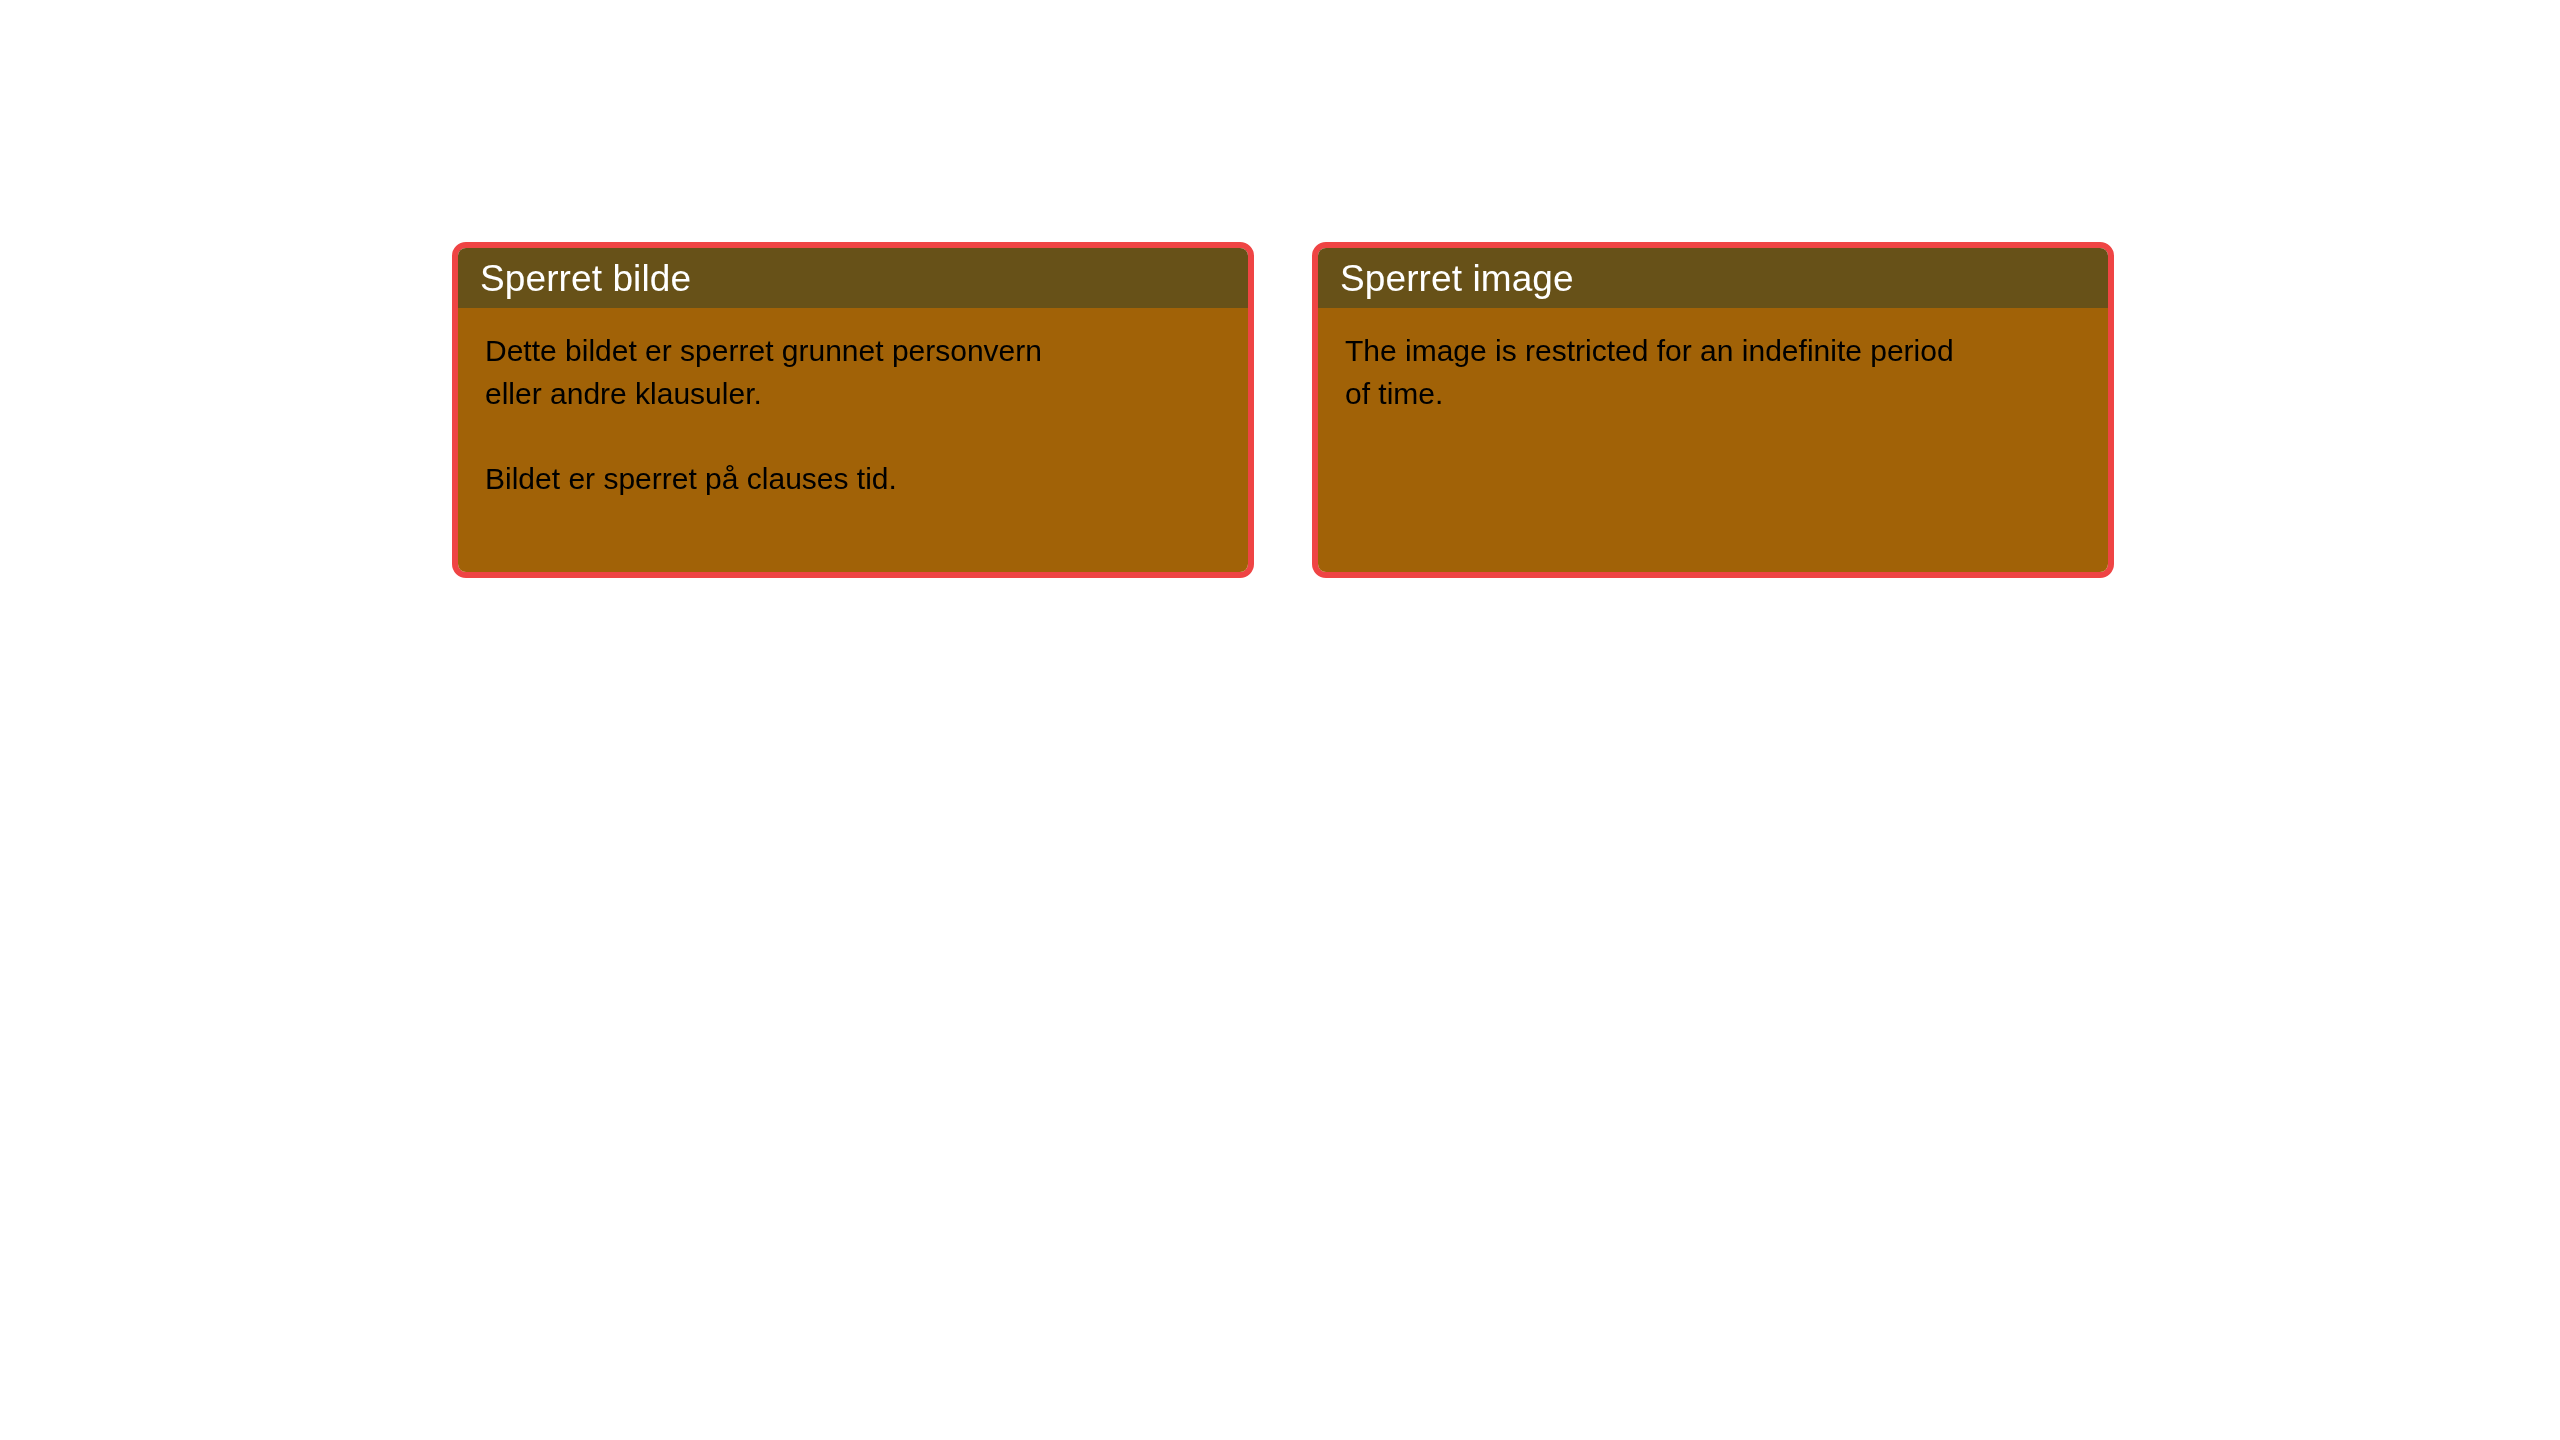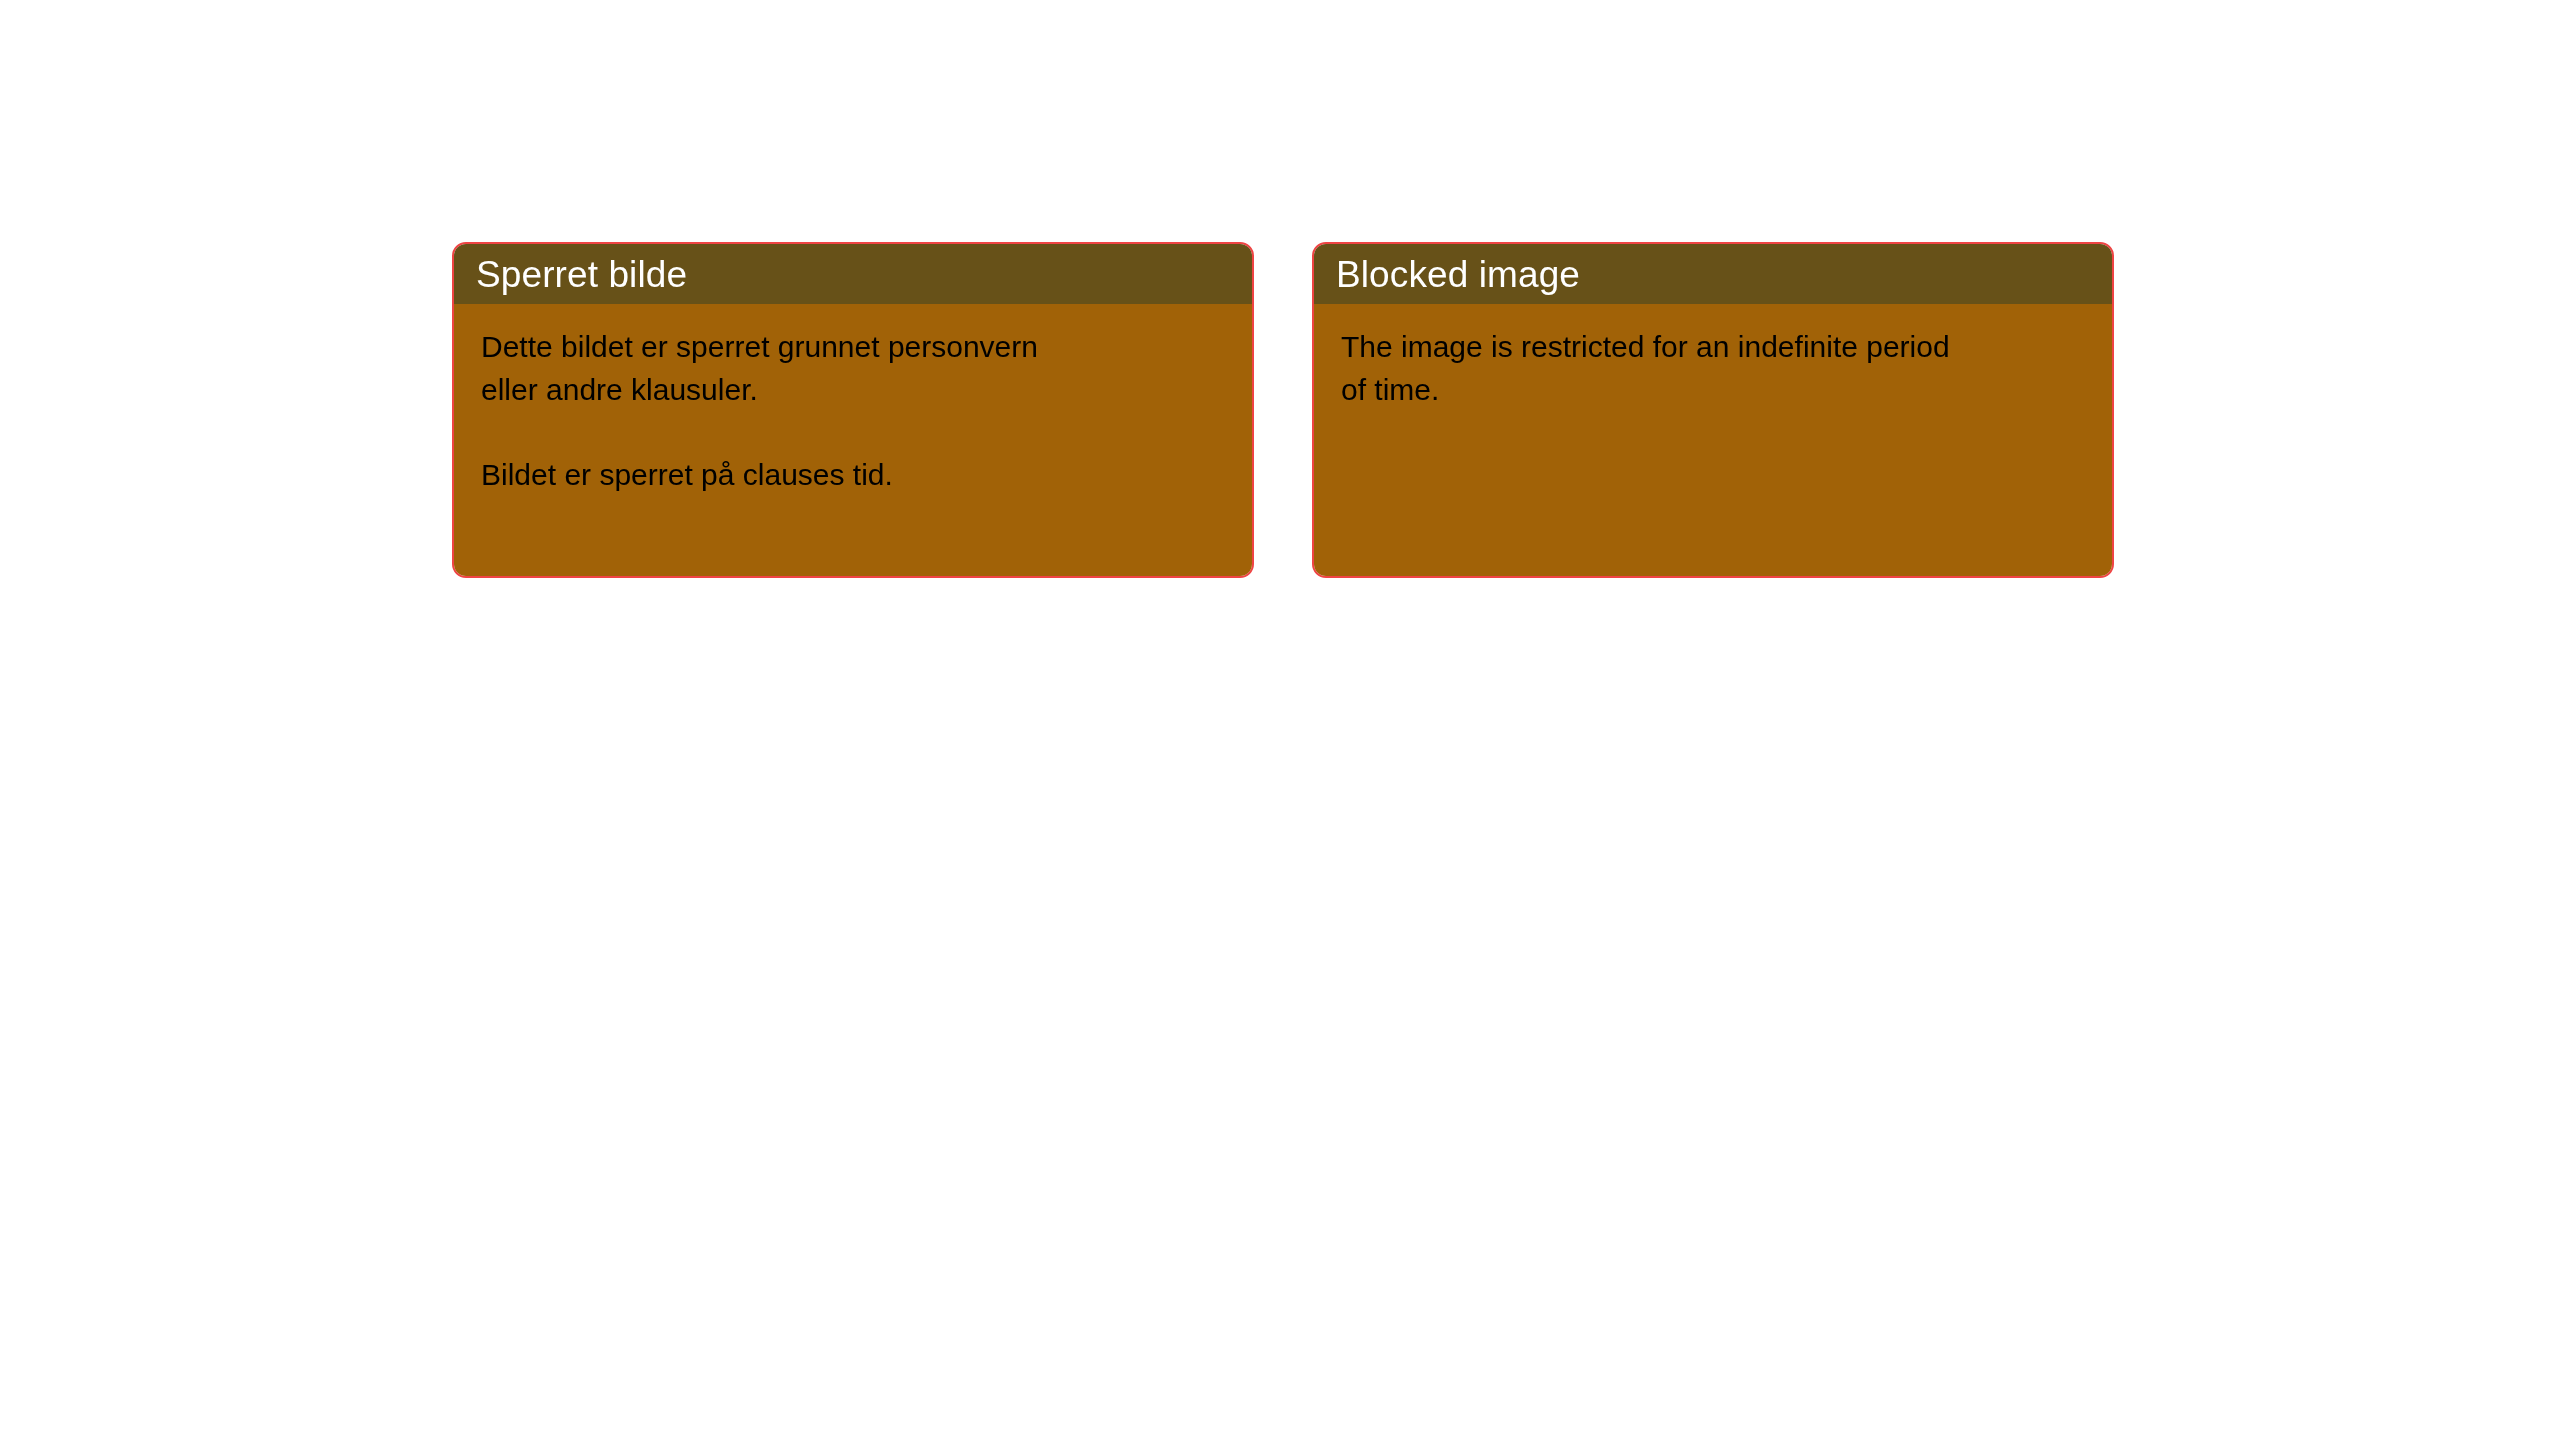--- a/index.html
+++ b/index.html
@@ -21,21 +21,21 @@
     height: 1440px;
     background: #ffffff;
   }
 
   .notice-card {
     position: absolute;
     top: 242px;
     height: 336px;
     box-sizing: border-box;
     background: #ffffff;
-    border: 2px solid #ef4444;
+    border: 6px solid #ef4444;
     border-radius: 14px;
     overflow: hidden;
     display: flex;
     flex-direction: column;
   }
 
   #card-no  { left: 452px;  width: 802px; }
   #card-en  { left: 1312px; width: 802px; }
 
   .card-header {
@@ -90,21 +90,21 @@
     </div>
     <div class="card-body">
       <p class="card-paragraph">Dette bildet er sperret grunnet personvern
 eller andre klausuler.</p>
       <p class="card-paragraph">Bildet er sperret på clauses tid.</p>
     </div>
   </section>
 
   <section class="notice-card" id="card-en">
     <div class="card-header">
-      <span class="card-title">Blocked image</span>
+      <span class="card-title">Sperret image</span>
     </div>
     <div class="card-body">
       <p class="card-paragraph">The image is restricted for an indefinite period
 of time.</p>
     </div>
   </section>
 
 </div>
 
 </body></html>

